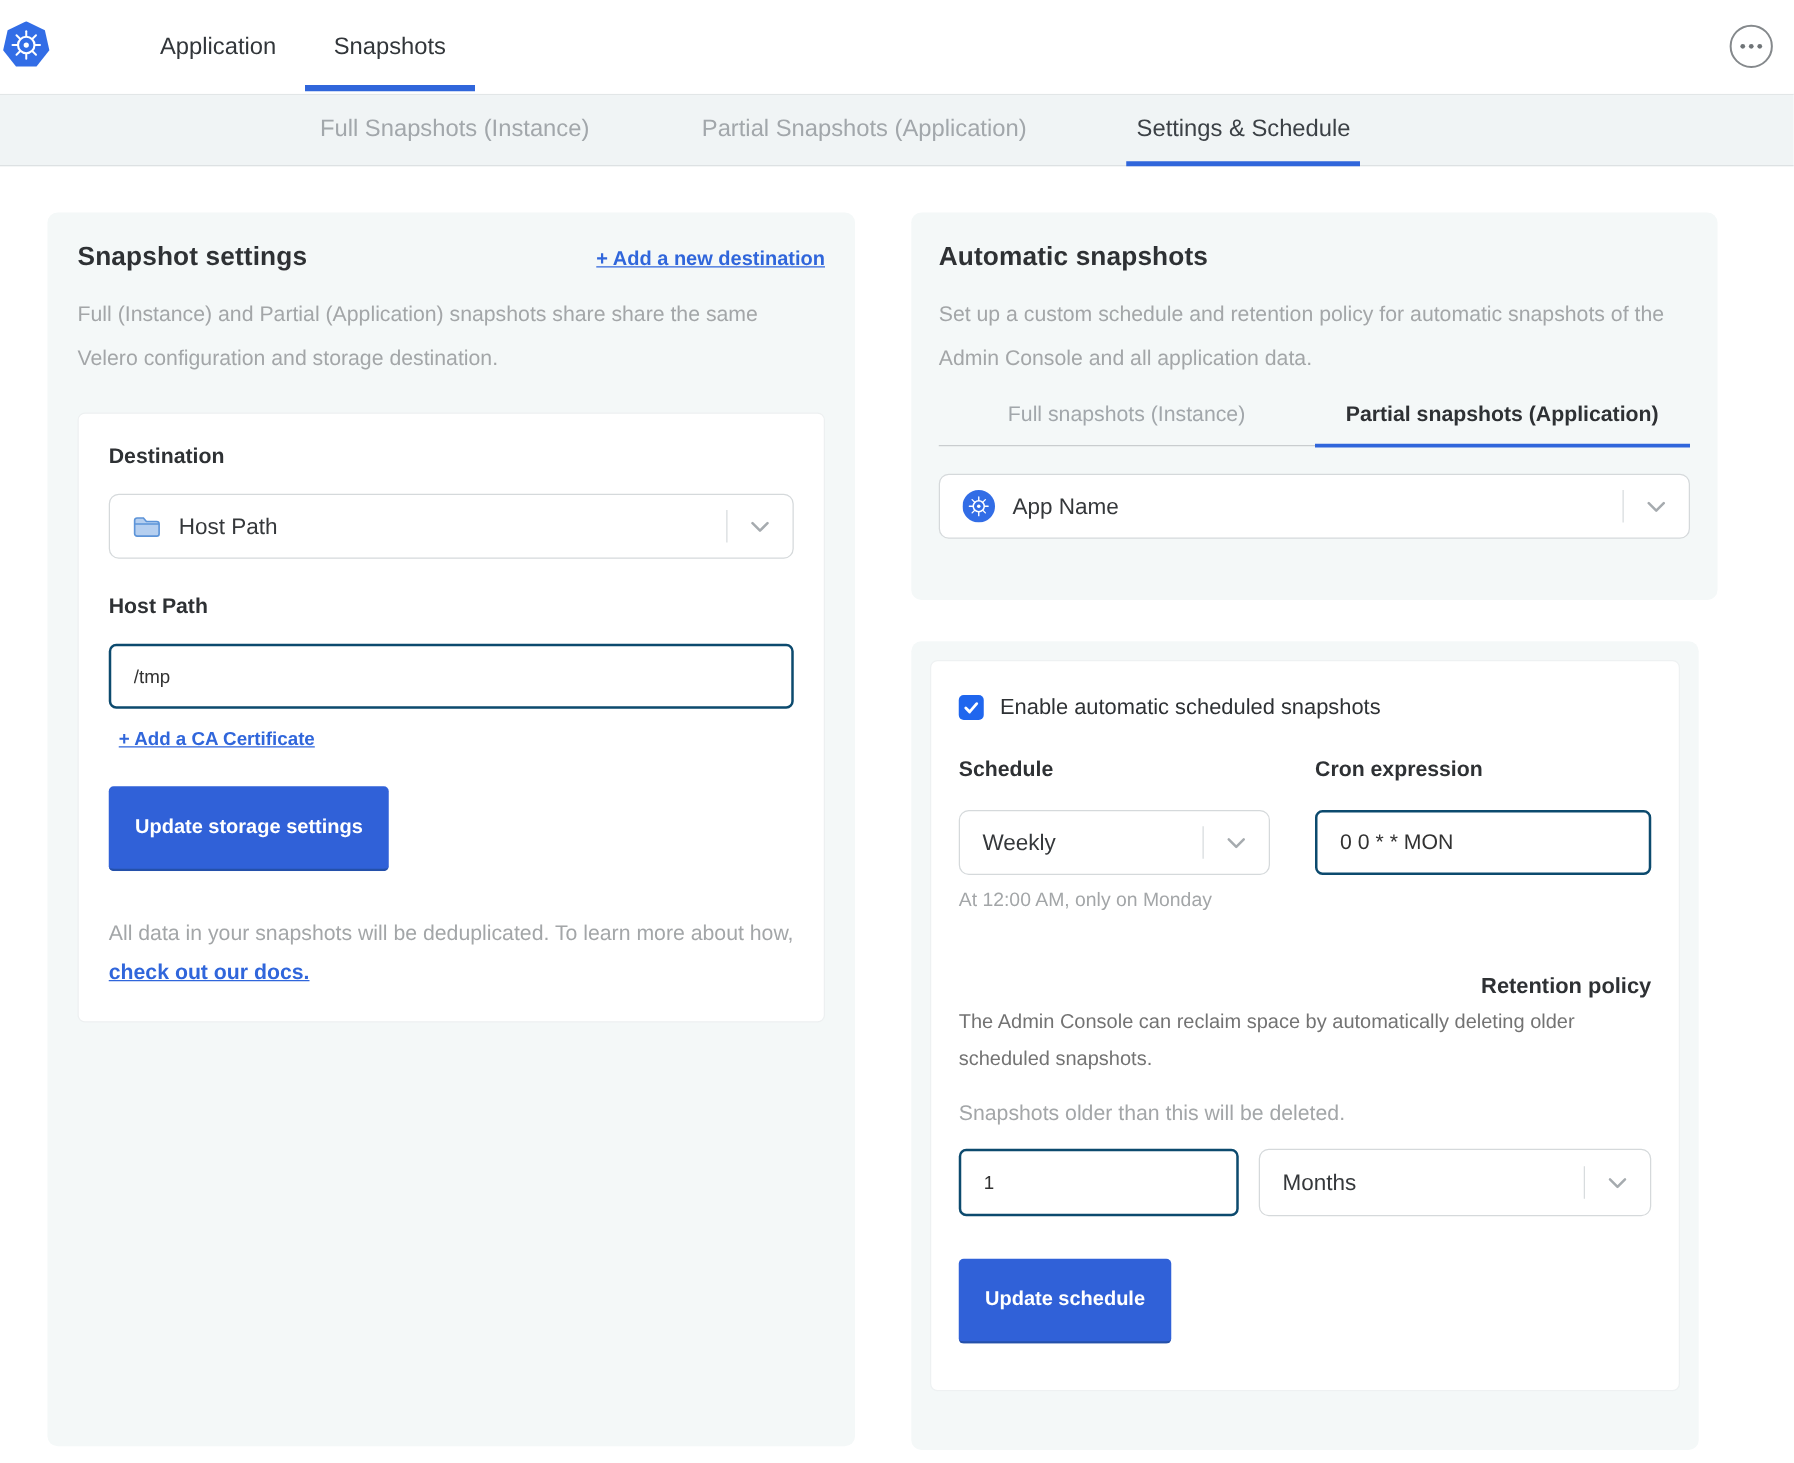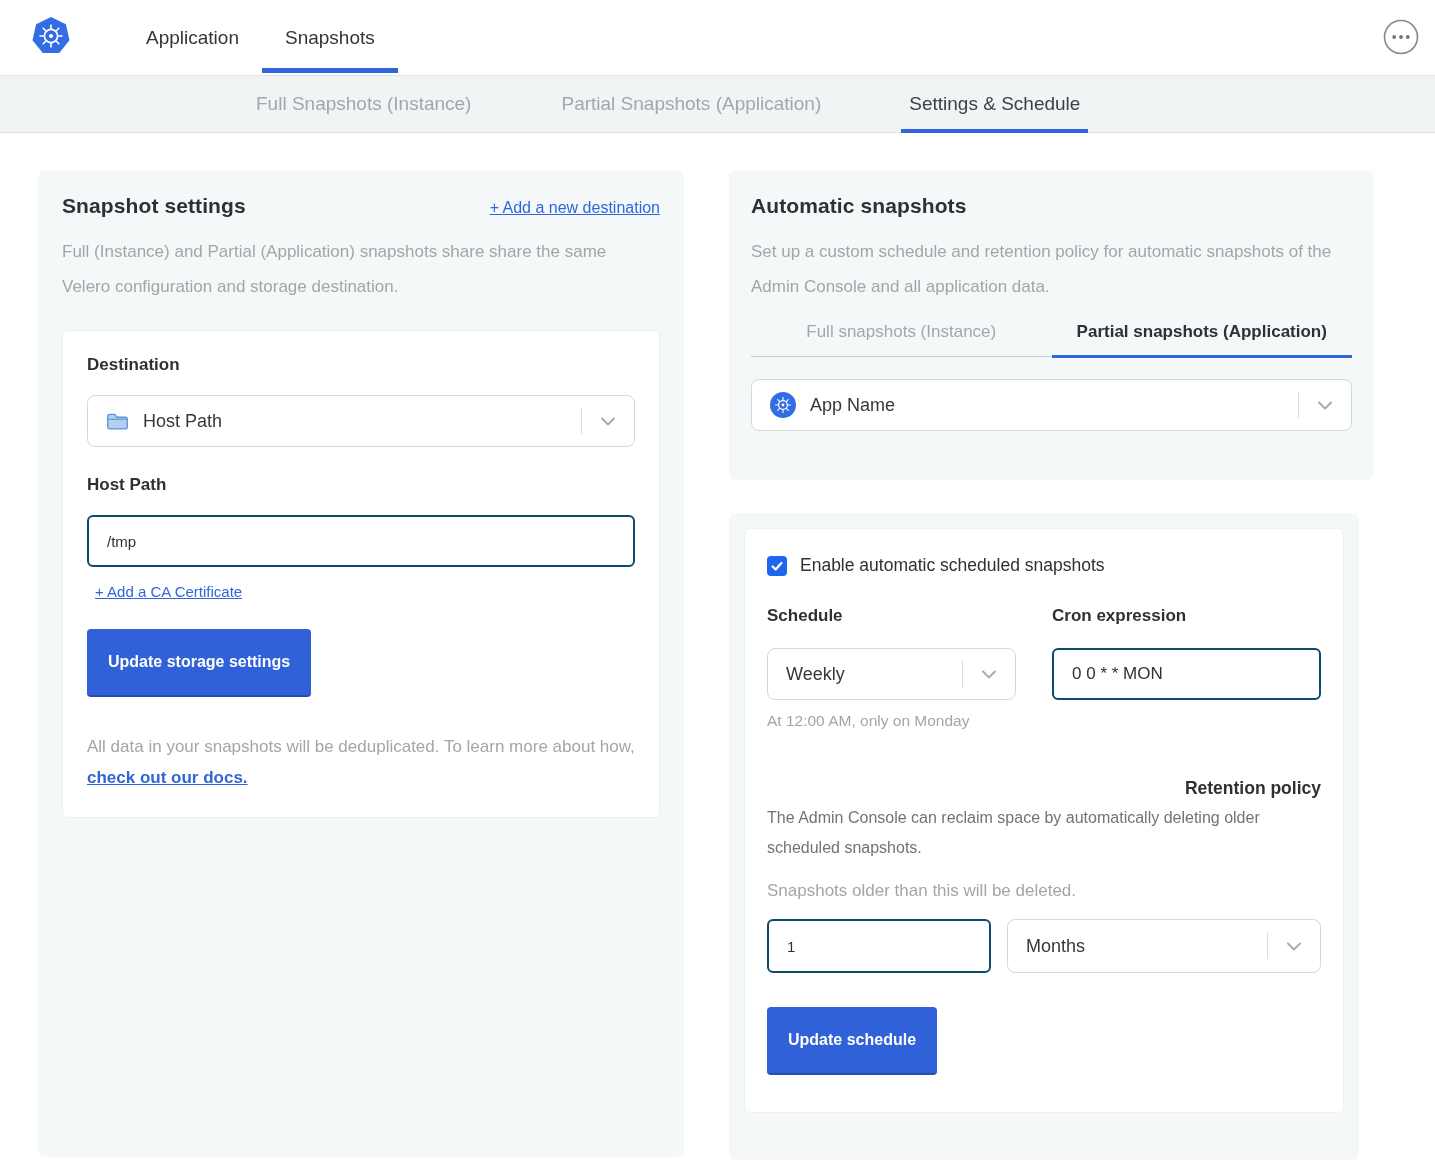--- a/index.html
+++ b/index.html
@@ -1,20 +1,20 @@
 <!DOCTYPE html>
 <html><head>
 <meta charset="utf-8">
 <style>
   * { margin:0; padding:0; box-sizing:border-box; }
   html,body { width:1435px; height:1170px; background:#fff; overflow:hidden;
     font-family:"Liberation Sans","DejaVu Sans",sans-serif; color:#323232; }
 
   
-  .header { position:relative; height:75px; background:#fff; display:flex; align-items:center; padding-left:32px; }
+  .header { position:relative; height:75px; background:#fff; display:flex; align-items:center; padding-left:2px;gap:12px; }
   .logo { width:38px; height:38px; margin-top:-4px; }
   .nav { display:flex; height:100%; margin-left:53px; }
   .nav-item { position:relative; display:flex; align-items:center; height:100%; padding:0 23px;
     font-size:19px; color:#32363a; cursor:pointer; }
   .nav-item.active::after { content:""; position:absolute; left:0; right:0; bottom:2px; height:5px; background:#3066db; }
   .more-btn { position:absolute; right:15px; top:18px; width:38px; height:38px; background:none; border:none; cursor:pointer; padding:0; }
 
   
   .subnav { height:58px; background:#f0f4f5; border-top:1px solid #e2e6e7; border-bottom:1px solid #dde1e3;
     display:flex; align-items:stretch; }
@@ -29,21 +29,21 @@
   
   .main { display:flex; padding:37px 0 0 38px; }
   .panel { background:#f4f8f8; border-radius:8px; }
   .panel-left { width:646px; height:987px; padding:24px 24px; }
   .right-col { margin-left:45px; width:646px; }
   .panel-auto { width:645px; height:310px; padding:24px 22px; }
   .panel-schedule { width:630px; height:647px; margin-top:33px; padding:15px; }
 
   .panel-head { display:flex; justify-content:space-between; align-items:baseline; }
   h2.panel-title { font-size:21px; font-weight:700; color:#2e3134; letter-spacing:.1px; }
-  .link { color:#3066db; font-weight:400; text-decoration:underline; cursor:pointer; }
+  .link { color:#3066db; font-weight:700; text-decoration:underline; cursor:pointer; }
   .head-link { font-size:16px; }
   .desc { margin-top:16px; font-size:17px; line-height:35px; color:#a3a6a8; max-width:590px; }
 
   
   .card { background:#fff; border:1px solid #edf0f1; border-radius:6px; margin-top:26px; padding:24px; }
   .field-label { display:block; font-size:17px; font-weight:700; color:#2e3134; }
   .select { display:flex; align-items:center; height:52px; background:#fff; border:1px solid #d5d9db;
     border-radius:8px; padding-left:18px; cursor:pointer; }
   .select .sel-text { font-size:18px; color:#35383b; }
   .select .spacer { flex:1; }

